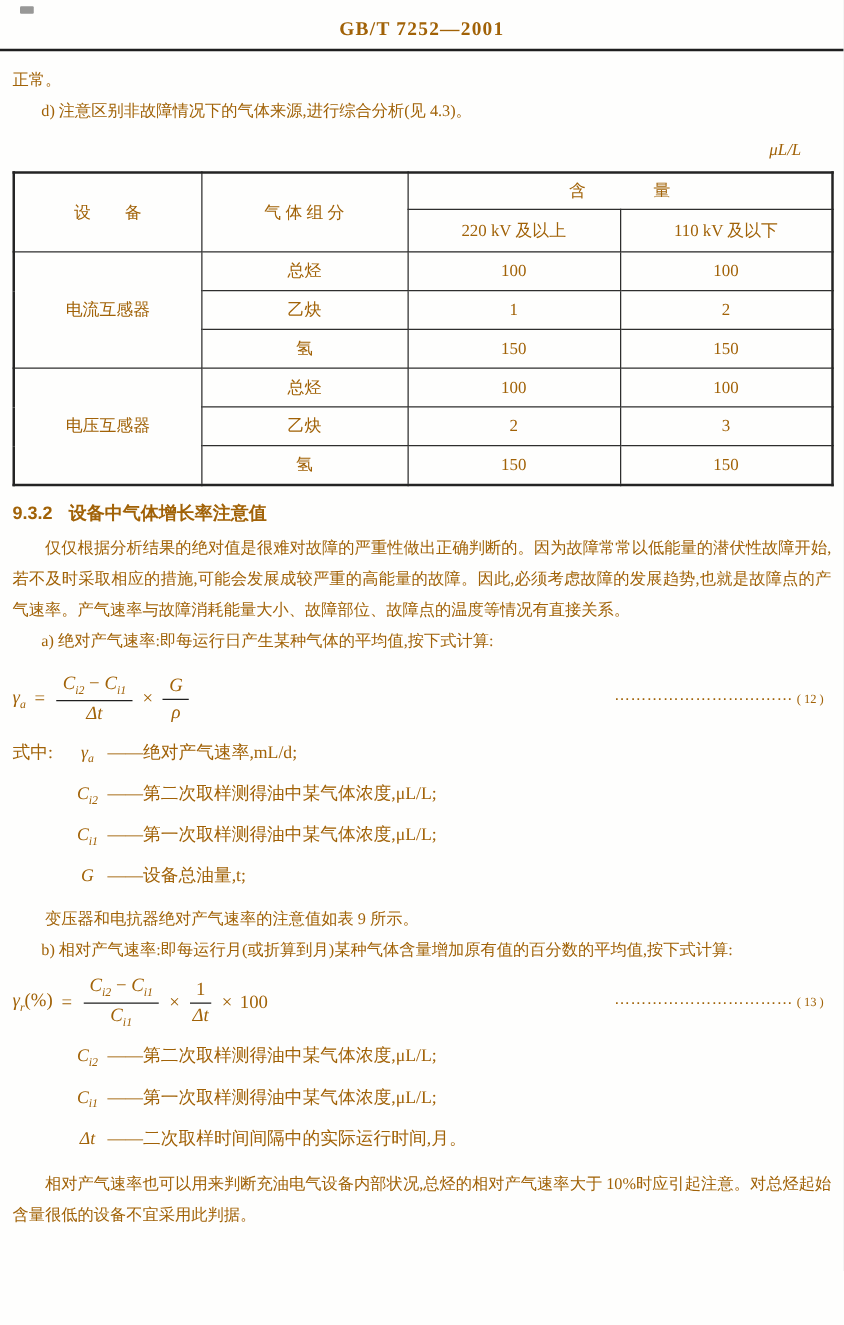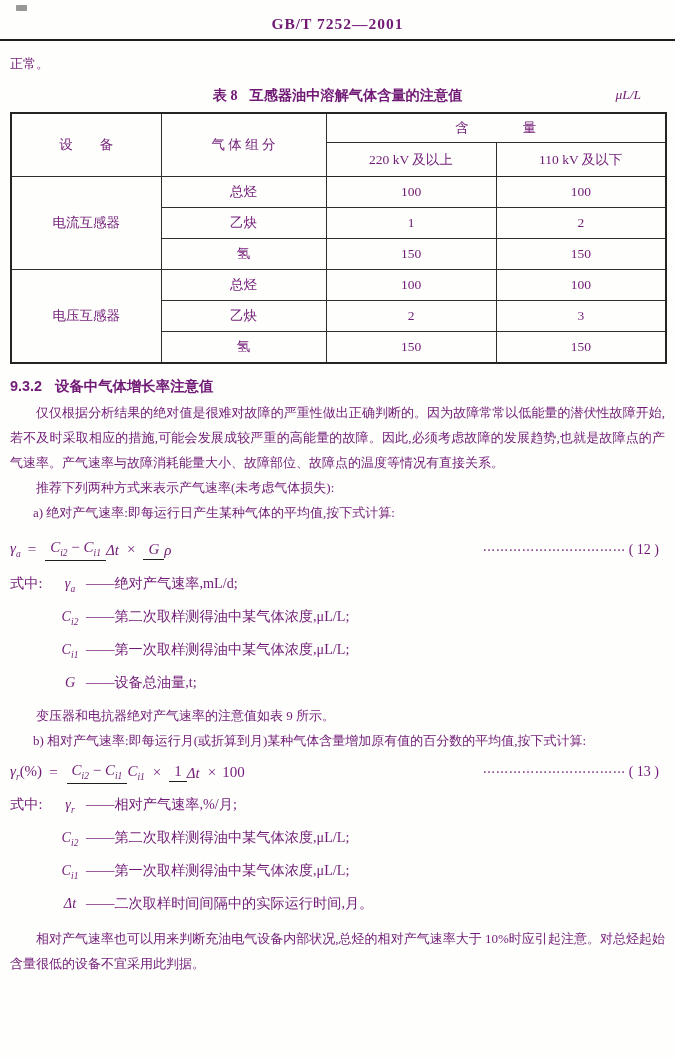--- a/index.html
+++ b/index.html
@@ -1,21 +1,21 @@
 <!DOCTYPE html>
 <html><head>
 <meta charset="utf-8">
 <style>
   html,body{margin:0;padding:0;background:#e8e8e6;}
   .page{
     position:relative;
     width:675px;height:1060px;
     margin:0 auto;
     background:#fefefd;
-    color:#701a75;
+    color:#a16207;
     font-family:"Liberation Serif","DejaVu Serif",serif;
     overflow:hidden;
     box-sizing:border-box;
   }
   .artifact{position:absolute;left:16px;top:5px;width:11px;height:6px;background:#444;opacity:.55;border-radius:1px;}
   .doc-header{padding-top:15px;text-align:center;}
   .doc-number{font-size:15.5px;font-weight:bold;letter-spacing:1px;font-family:"Liberation Serif","DejaVu Serif",serif;}
   .rule{margin-top:6px;border-top:2px solid #1f1f1f;}
   main{padding:0 10px;}
   p{margin:0;font-size:13px;line-height:25px;}
@@ -38,49 +38,49 @@
   
   h3.sec{margin:12px 0 3px;font-size:14.4px;font-weight:bold;line-height:21px;font-family:"Liberation Sans","DejaVu Sans",sans-serif;}
   h3.sec .sec-title{margin-left:13px;}
   
   .formula{display:flex;align-items:center;margin:13px 0 9px;font-size:15px;}
   .f-main{flex:1;display:flex;justify-content:flex-start;align-items:center;}
   .f-eq{margin:0 7px;}
   .f-op{margin:0 6px;}
   i.m{font-style:italic;font-family:"Liberation Serif","DejaVu Serif",serif;}
   sub{font-size:9.5px;font-style:italic;}
-  .frac{display:inline-flex;align-items:center;vertical-align:middle;line-height:1.2;margin:0 2px;}
+  .frac{display:inline-flex;flex-direction:column;align-items:center;vertical-align:middle;line-height:1.2;margin:0 2px;}
   .frac .num{padding:0 5px 1px;border-bottom:1.4px solid #1f1f1f;}
   .frac .den{padding-top:1px;}
   .f-right{display:flex;align-items:center;padding-right:6px;}
   .f-dots{font-size:12.5px;letter-spacing:0.5px;margin-right:3px;}
-  .f-label{font-size:14px;white-space:pre;}
+  .f-label{font-size:10px;white-space:pre;}
   
   .def-line{font-size:14.2px;line-height:27.2px;}
   .def-pre{display:inline-block;width:44px;}
   .def-term{display:inline-block;min-width:32px;text-align:center;}
   .def-term i{font-style:italic;}
 </style>
 </head>
 <body>
 
 <div class="page">
   <div class="artifact"></div>
 
   <div class="doc-header">
     <div class="doc-number">GB/T 7252—2001</div>
   </div>
   <div class="rule"></div>
 
   <main>
 
     <p class="mt">正常。</p>
+    <p class="ind-item">d) 注意区别非故障情况下的气体来源,进行综合分析(见 4.3)。</p>
 
     <div class="tbl-title-row">
-      <span class="ttl"><b class="ttl-label">表 8</b><b>互感器油中溶解气体含量的注意值</b></span>
       <span class="unit">μL/L</span>
     </div>
 
     <table class="t8">
       <colgroup>
           <col style="width:150px">
           <col style="width:165px">
           <col style="width:170px">
           <col style="width:170px">
         </colgroup>
@@ -127,21 +127,20 @@
           <td>氢</td>
           <td>150</td>
           <td>150</td>
         </tr>
       </tbody>
     </table>
 
     <h3 class="sec"><span>9.3.2</span><span class="sec-title">设备中气体增长率注意值</span></h3>
 
     <p class="ind2 just">仅仅根据分析结果的绝对值是很难对故障的严重性做出正确判断的。因为故障常常以低能量的潜伏性故障开始,若不及时采取相应的措施,可能会发展成较严重的高能量的故障。因此,必须考虑故障的发展趋势,也就是故障点的产气速率。产气速率与故障消耗能量大小、故障部位、故障点的温度等情况有直接关系。</p>
-    <p class="ind2">推荐下列两种方式来表示产气速率(未考虑气体损失):</p>
     <p class="ind-item">a) 绝对产气速率:即每运行日产生某种气体的平均值,按下式计算:</p>
 
     <div class="formula">
       <div class="f-main">
         <span><i class="m">γ</i><sub>a</sub></span>
         <span class="f-eq">=</span>
         <span class="frac">
           <span class="num"><i class="m">C</i><sub>i2</sub> <span>−</span> <i class="m">C</i><sub>i1</sub></span>
           <span class="den"><i class="m">Δt</i></span>
         </span>
@@ -192,23 +191,20 @@
         <span>100</span>
       </div>
       <div class="f-right">
         <span class="f-dots">⋯⋯⋯⋯⋯⋯⋯⋯⋯⋯⋯</span>
         <span class="f-label">( 13 )</span>
       </div>
     </div>
 
     <div>
       <div class="def-line">
-        <span class="def-pre">式中:</span><span class="def-term"><i>γ</i><sub>r</sub></span><span>——相对产气速率,%/月;</span>
-      </div>
-      <div class="def-line">
         <span class="def-pre"></span><span class="def-term"><i>C</i><sub>i2</sub></span><span>——第二次取样测得油中某气体浓度,μL/L;</span>
       </div>
       <div class="def-line">
         <span class="def-pre"></span><span class="def-term"><i>C</i><sub>i1</sub></span><span>——第一次取样测得油中某气体浓度,μL/L;</span>
       </div>
       <div class="def-line">
         <span class="def-pre"></span><span class="def-term"><i>Δt</i><sub></sub></span><span>——二次取样时间间隔中的实际运行时间,月。</span>
       </div>
     </div>
 

